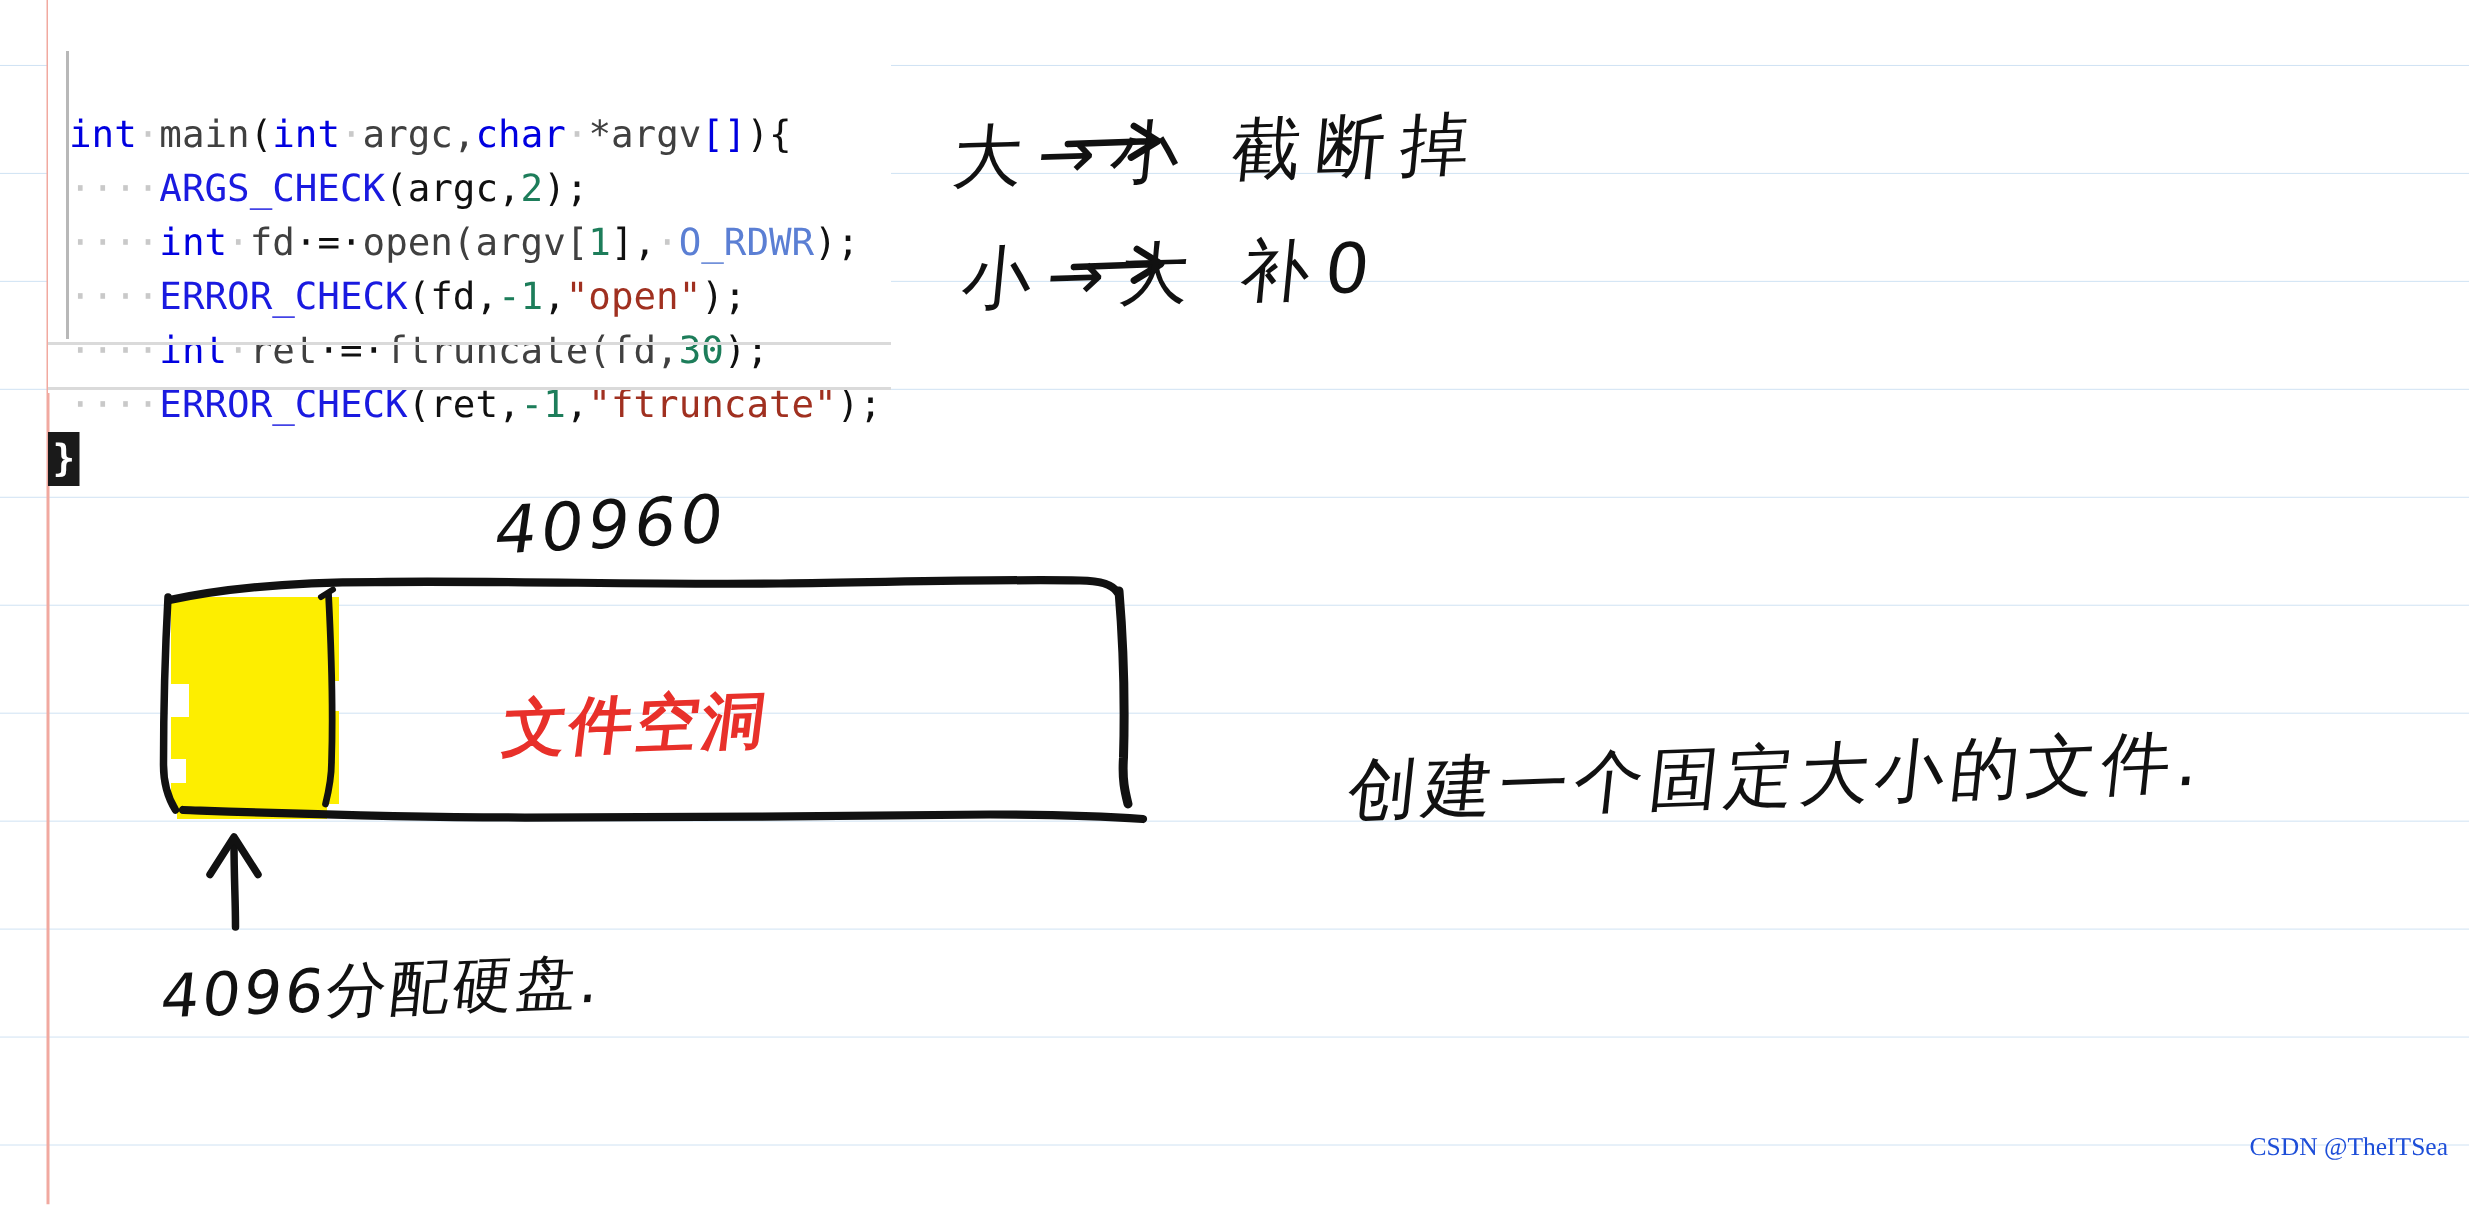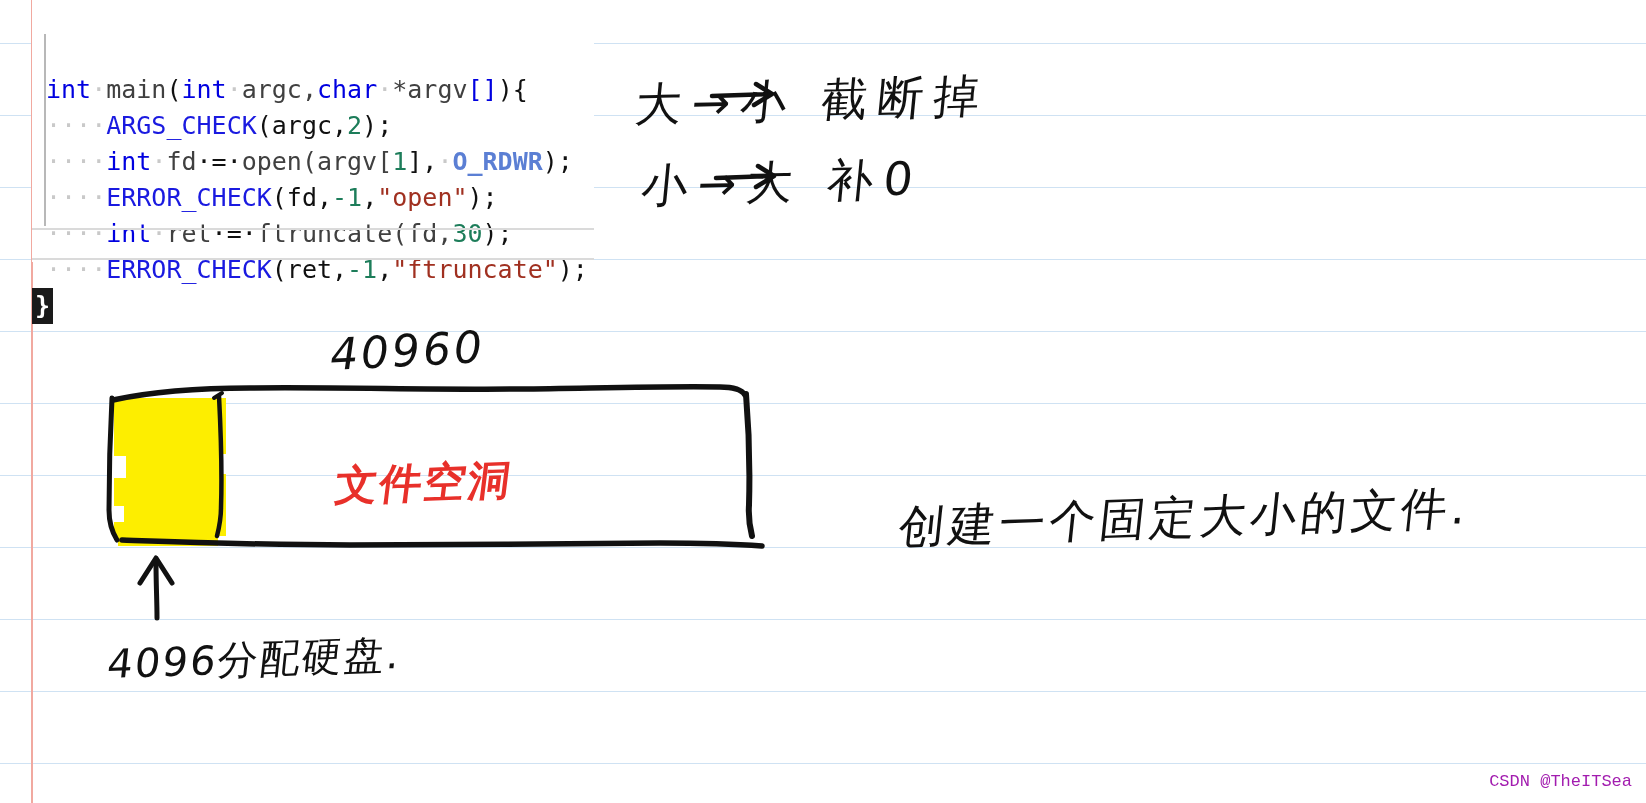--- a/index.html
+++ b/index.html
@@ -49,21 +49,21 @@
   }
   .editor-bottomline{
     position:absolute;left:32px;top:258px;width:562px;height:2px;
     background:#dadada;z-index:6;
   }
   .kw   {color:#0000e0;margin-top:40px;}
   .fn   {color:#404040;}
   .macro{color:#1a1ae0;margin-top:46px;}
   .num  {color:#1d7d5a;}
   .str  {color:#a03020;}
-  .const{color:#5b7fd4;font-weight:bold;}
+  .const{color:#5b7fd4;}
   .punc {color:#101010;}
   .ws   {color:#c9c9c9;}
   .brace-sel{
     display:inline-block;background:#1a1a1a;color:#ffffff;
     padding:0 3px;font-weight:bold;
   }
 
   
   .hw{
     position:absolute;
@@ -94,23 +94,23 @@
     background:#fdee00;z-index:6;
   }
   #yellow-block .nib1{position:absolute;right:-6px;top:0;width:10px;height:56px;background:#fdee00;}
   #yellow-block .nib2{position:absolute;right:-6px;top:76px;width:14px;height:62px;background:#fdee00;}
   #yellow-block .notch1{position:absolute;left:-2px;top:58px;width:14px;height:22px;background:#ffffff;}
   #yellow-block .notch2{position:absolute;left:-2px;top:108px;width:12px;height:16px;background:#ffffff;}
   #yellow-block .tail{position:absolute;left:4px;bottom:-10px;width:100px;height:14px;background:#fdee00;}
 
   
   #watermark{
-    position:absolute;right:14px;bottom:12px;
-    font-size:17px;color:#a21caf;
-    font-family:Liberation Mono, monospace;
+    position:absolute;right:14px;bottom:28px;
+    font-size:17px;color:#1d4ed8;
+    font-family:Liberation Serif, serif;
     z-index:20;
   }
 </style>
 </head>
 <body>
 
 <div id="paper"></div>
 <div id="margin-rule"></div>
 
 <div id="code-pane">

